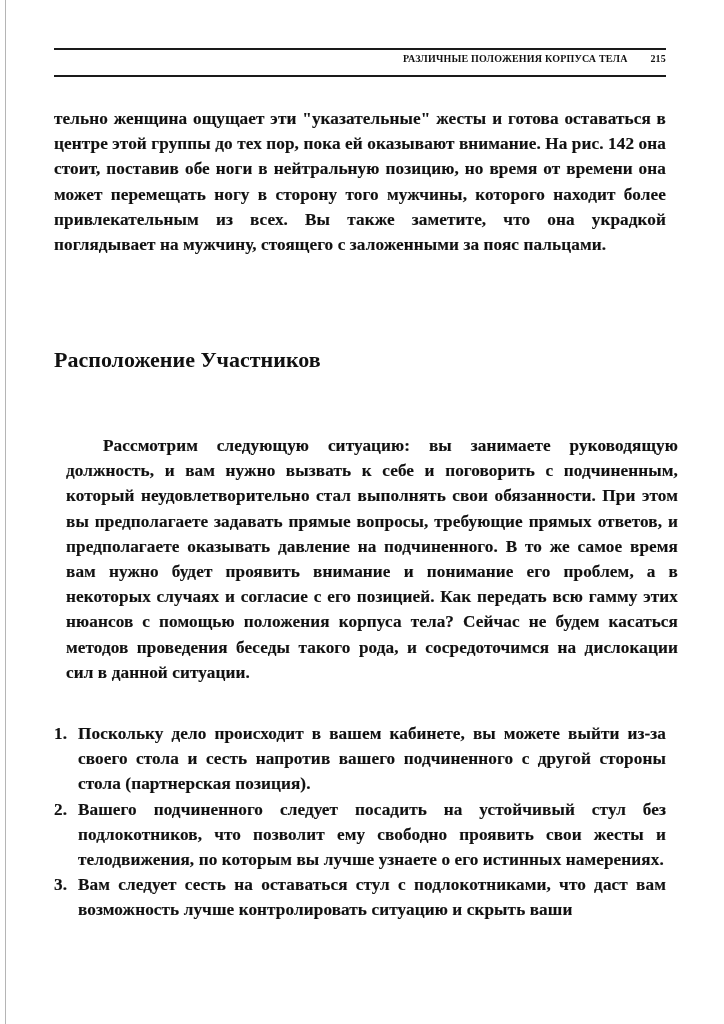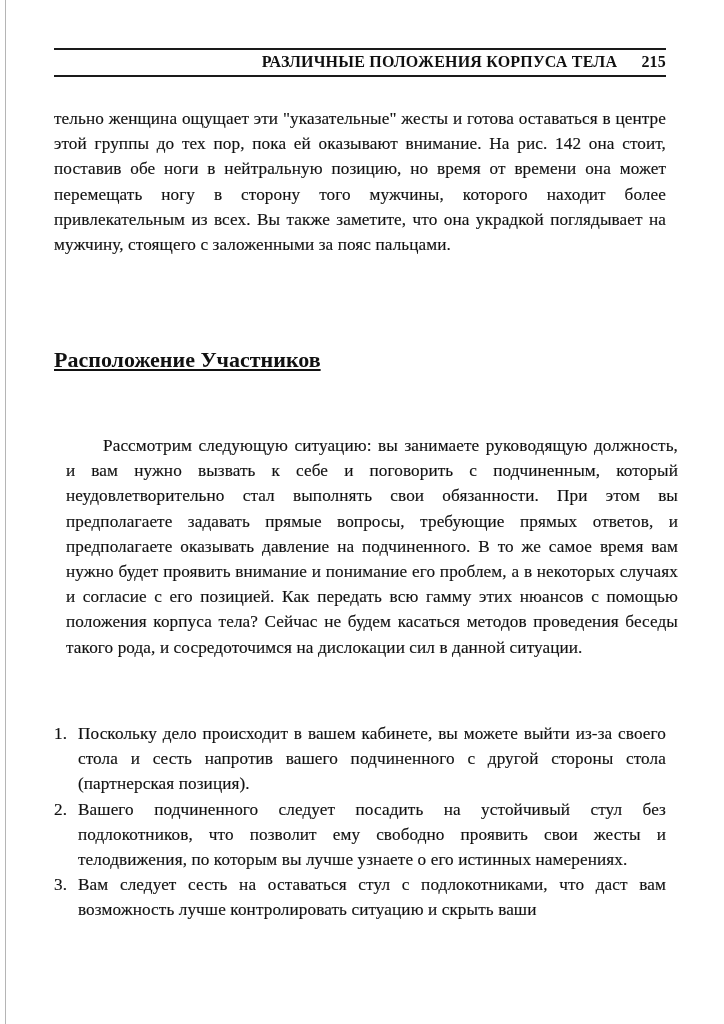--- a/index.html
+++ b/index.html
@@ -2,25 +2,25 @@
 <html><head>
 <meta charset="utf-8">
 <style>
   html, body { margin: 0; padding: 0; background: #ffffff; }
   body { width: 724px; height: 1024px; position: relative; overflow: hidden; }
   .page-edge { position: absolute; left: 5px; top: 0; width: 1px; height: 1024px; background: #b5b5b5; }
   .page { position: absolute; left: 54px; top: 0; width: 612px; font-family: "Liberation Serif", "DejaVu Serif", serif; color: #111; }
   .rule { position: absolute; left: 0; width: 612px; height: 2px; background: #1a1a1a; }
   .rule.top { top: 48px; }
   .rule.bottom { top: 75px; }
-  .running-head { position: absolute; top: 53px; right: 0; font-size: 16px; font-weight: bold; letter-spacing: 0.2px; white-space: nowrap; }
+  .running-head { position: absolute; top: 53px; right: 0; font-size: 10px; font-weight: bold; letter-spacing: 0.2px; white-space: nowrap; }
   .running-head .title { margin-right: 20px; }
-  .text { font-size: 17.2px; line-height: 25.2px; text-align: justify; text-align-last: left; font-weight: normal; letter-spacing: 0.1px; -webkit-text-stroke: 0.15px #111; }
+  .text { font-size: 17.2px; line-height: 25.2px; text-align: justify; text-align-last: left; font-weight: bold; letter-spacing: 0.1px; -webkit-text-stroke: 0.15px #111; }
   .p1 { position: absolute; top: 106px; left: 0; width: 612px; }
-  .heading { position: absolute; top: 343px; left: 0; font-size: 22px; line-height: 34px; font-weight: bold; text-decoration: underline; }
+  .heading { position: absolute; top: 343px; left: 0; font-size: 22px; line-height: 34px; font-weight: bold; }
   .p2 { position: absolute; top: 433px; left: 12px; width: 612px; text-indent: 37px; }
   .list { position: absolute; top: 721px; left: 0; width: 612px; margin: 0; padding: 0; list-style: none; }
   .list li { position: relative; padding-left: 24px; }
   .list .num { position: absolute; left: 0; top: 0; }
   .line { display: block; }
 </style>
 </head>
 <body>
 
 <div class="page-edge"></div>

